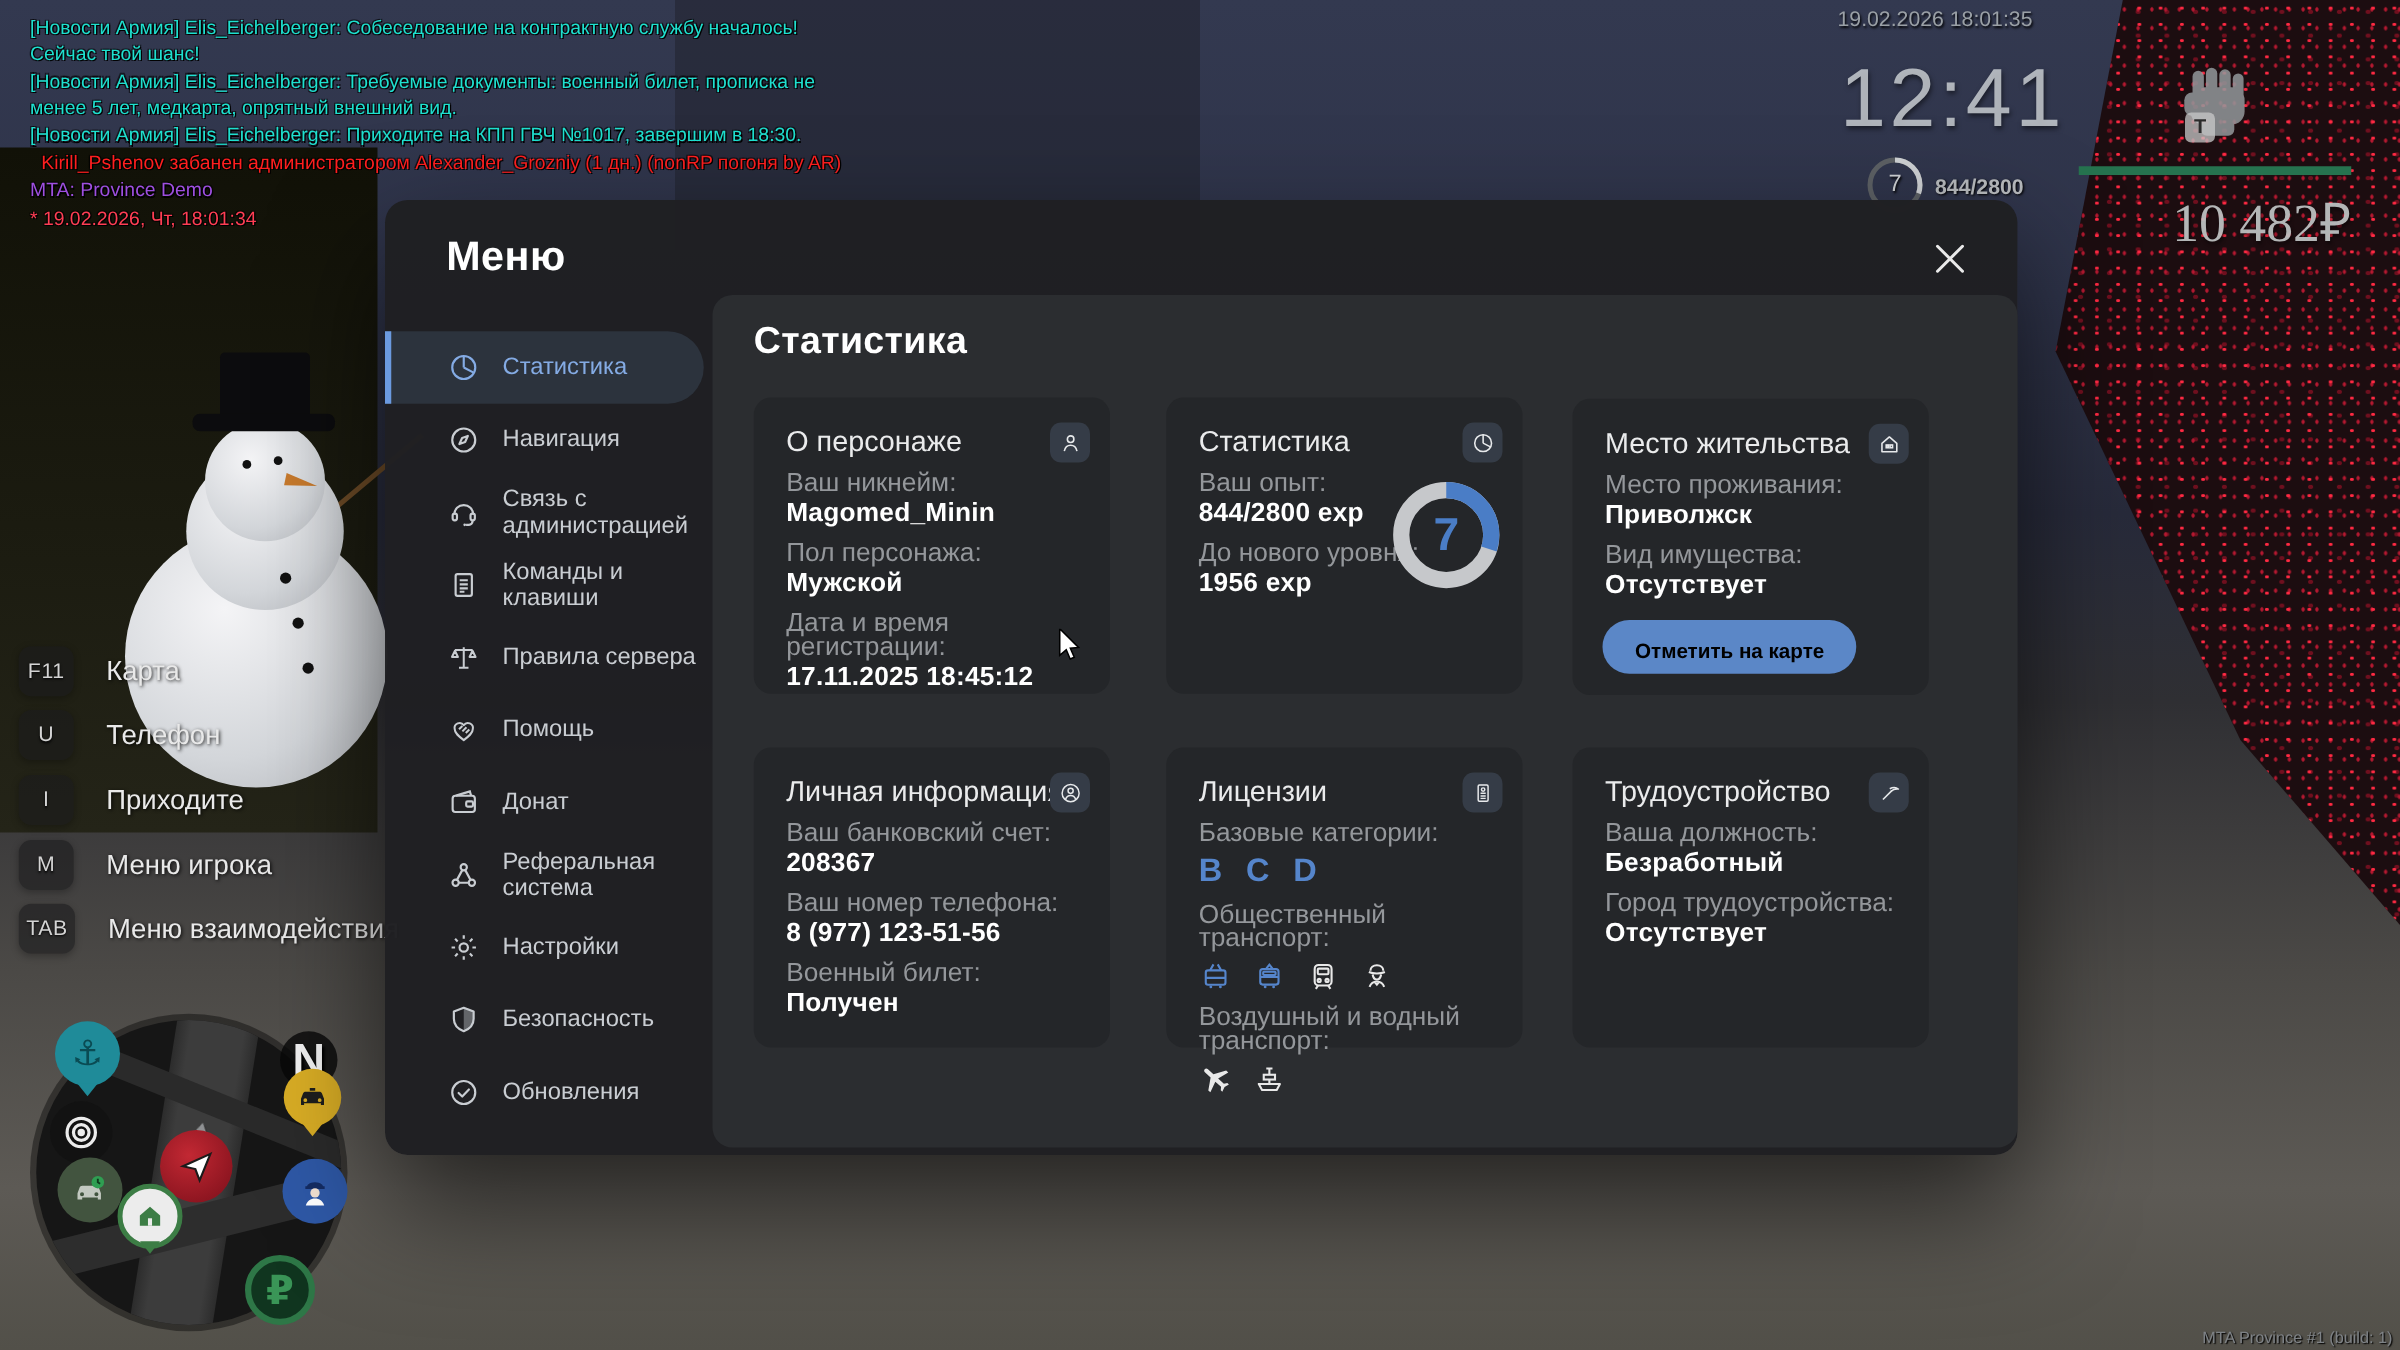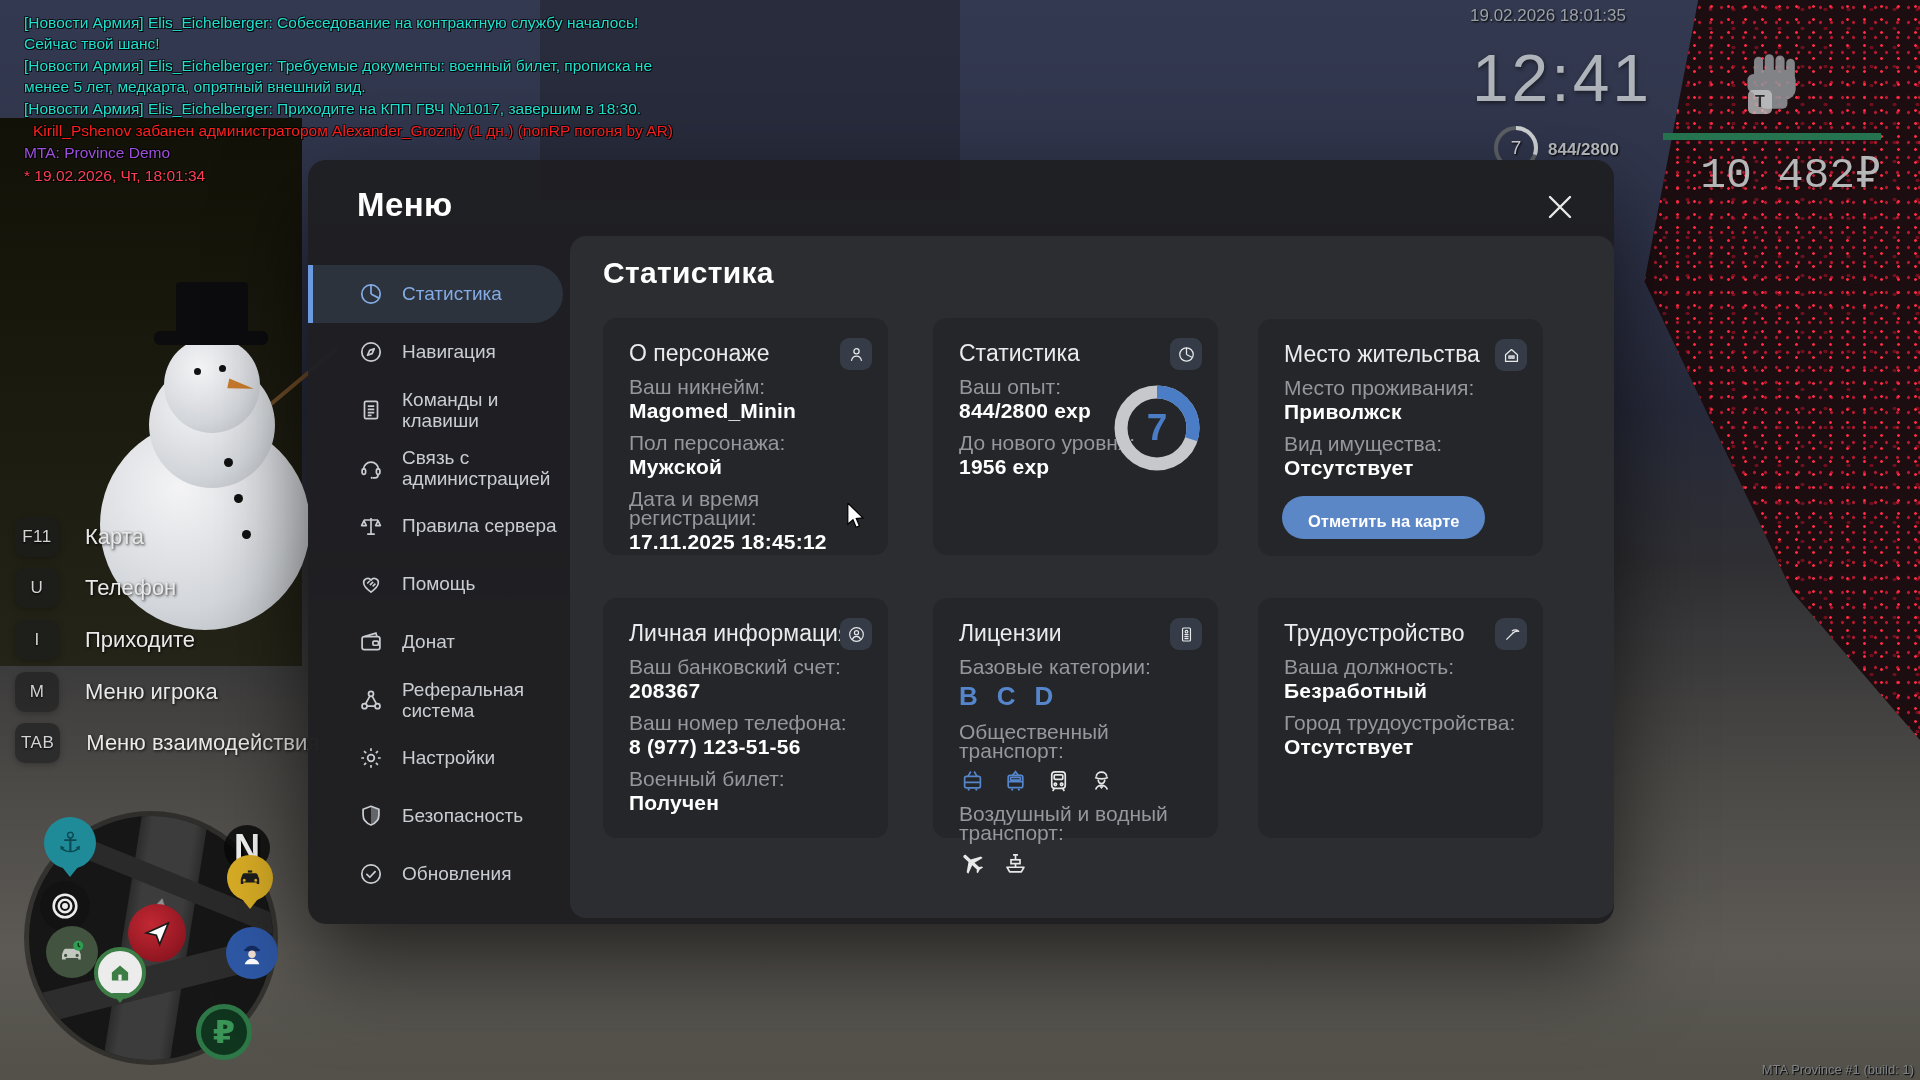--- a/index.html
+++ b/index.html
@@ -25,21 +25,21 @@
     text-shadow:1px 1px 0 rgba(0,0,0,.95),-1px 1px 0 rgba(0,0,0,.55),1px -1px 0 rgba(0,0,0,.55),-1px -1px 0 rgba(0,0,0,.55);}
   .chat-line{margin:0 0 1px 0}
   
   .hud-date{position:absolute;left:1448px;top:6px;width:200px;text-align:center;font-size:17px;color:#9aa0a6;text-shadow:1px 1px 2px #000}
   .hud-clock{position:absolute;left:1452px;top:40px;width:220px;text-align:center;font-size:66px;font-weight:300;letter-spacing:3px;color:rgba(200,204,209,.85);text-shadow:1px 2px 4px rgba(0,0,0,.5)}
   .hud-ring{position:absolute;left:1492px;top:124px;width:48px;height:48px}
   .hud-ring .lvl{position:absolute;left:0;top:0;width:48px;height:48px;display:flex;align-items:center;justify-content:center;font-size:19px;color:#cfd2d5;text-shadow:1px 1px 2px #000}
   .hud-exp{position:absolute;left:1548px;top:140px;font-size:17px;font-weight:bold;color:#b8bbbe;text-shadow:1px 1px 2px #000}
   .fist{position:absolute;left:1740px;top:48px;width:66px;height:66px;opacity:.85}
   .money-bar{position:absolute;left:1663px;top:133px;width:218px;height:7px;background:var(--money-bar-green,#26734f)}
-  .money{position:absolute;left:1581px;top:147px;width:300px;text-align:right;font-size:43px;font-weight:300;color:rgba(193,197,197,.92);font-family:Liberation Mono, monospace;text-shadow:1px 2px 3px rgba(0,0,0,.45)}
+  .money{position:absolute;left:1581px;top:147px;width:300px;text-align:right;font-size:43px;font-weight:300;color:rgba(193,197,197,.92);font-family:Liberation Serif, serif;text-shadow:1px 2px 3px rgba(0,0,0,.45)}
   .t-badge{position:absolute;left:1748px;top:90px;width:24px;height:24px;border-radius:5px;background:rgba(200,200,200,.75);color:#2b2b2b;font-weight:bold;font-size:16px;display:flex;align-items:center;justify-content:center}
   
   .kb{position:absolute;left:15px;display:flex;align-items:center;gap:26px}
   .kb-badge{min-width:32px;height:40px;padding:0 6px;background:rgba(26,26,28,.6);border-radius:10px;display:flex;align-items:center;justify-content:center;color:#d4d4d4;font-size:17px;letter-spacing:.5px;text-shadow:0 1px 2px #000;box-shadow:0 2px 6px rgba(0,0,0,.25)}
   .kb-label{font-size:22px;color:#e9e9e9;font-weight:400;text-shadow:1px 1px 3px rgba(0,0,0,.85);white-space:nowrap}
   
   .minimap{position:absolute;left:29px;top:816px;width:244px;height:244px}
   .mm-clip{position:absolute;inset:0;border-radius:50%;background:#161616;overflow:hidden;box-shadow:0 0 0 5px rgba(0,0,0,.4)}
   .mm-road{position:absolute;background:#343434}
   .mm-road.r1{left:92px;top:-16px;width:66px;height:300px;transform:rotate(9deg);background:linear-gradient(90deg,#2c2c2c,#3c3c3c 18%,#3c3c3c 82%,#2c2c2c)}
@@ -63,21 +63,21 @@
   .side-item.active:before{content:"";position:absolute;left:0;top:0;bottom:0;width:5px;background:#6b9ae0}
   
   .content{position:absolute;left:262px;top:76px;width:1044px;height:682px;background:#2b2d30;border-radius:16px}
   .content-heading{position:absolute;left:33px;top:20px;font-size:30px;font-weight:bold;color:#fff;letter-spacing:.3px}
   .card{position:absolute;width:285px;background:#242629;border-radius:14px;padding:22px 26px;box-sizing:border-box}
   .card-title{font-size:23px;color:#eaebec;font-weight:400;margin:0;line-height:27px}
   .badge{position:absolute;top:20px;right:16px;width:32px;height:32px;background:#353c47;border-radius:9px;display:flex;align-items:center;justify-content:center;color:#e7e9eb}
   .badge svg{width:19px;height:19px}
   .f-label{font-size:21px;color:#94979b;margin-top:10px;line-height:19px}
   .f-value{font-size:21px;color:#fff;font-weight:bold;margin-top:3px;line-height:24px;letter-spacing:.2px}
-  .card-btn{position:absolute;left:24px;bottom:17px;height:43px;padding:16px 26px;background:var(--accent-blue,#5b87c7);border:none;border-radius:22px;color:#ffffff;font-size:16.5px;font-weight:bold;font-family:inherit;cursor:pointer}
+  .card-btn{position:absolute;left:24px;bottom:17px;height:43px;padding:16px 26px;background:var(--accent-blue,#5b87c7);border:none;border-radius:22px;color:#000000;font-size:16.5px;font-weight:bold;font-family:inherit;cursor:pointer}
   .ring-wrap{position:absolute;left:178px;top:64px;width:92px;height:92px}
   .ring-lvl{position:absolute;inset:0;display:flex;align-items:center;justify-content:center;font-size:37px;font-weight:bold;color:var(--ring-blue,#4a7dc6)}
   .lic-letters{display:flex;gap:19px;margin-top:5px;font-size:26px;font-weight:bold;color:var(--license-owned,#5585cb)}
   .lic-row{display:flex;gap:16px;margin-top:7px}
   .lic-row svg{width:27px;height:27px}
   
   .footer-txt{position:absolute;right:6px;bottom:3px;font-size:13px;font-weight:normal;color:#7e8286;text-shadow:1px 1px 1px #000}
   .cursor{position:absolute;left:845px;top:503px}
 </style>
 </head>
@@ -230,34 +230,34 @@
       </div>
       <div class="side-item">
         <svg viewBox="0 0 24 24" fill="none" stroke="currentColor" stroke-width="1.6">
             <circle cx="12" cy="12" r="8.5"></circle>
             <path d="M15 9l-2 4.5L8.8 15l2-4.5z" stroke-linejoin="round"></path>
           </svg>
         <span class="lbl">Навигация</span>
       </div>
       <div class="side-item">
         <svg viewBox="0 0 24 24" fill="none" stroke="currentColor" stroke-width="1.6">
-            <rect x="6" y="4" width="12" height="16" rx="1.4"></rect>
-            <path d="M9 8.5h6M9 11.5h6M9 14.5h6M9 17h3.5"></path>
-          </svg>
-        <span class="lbl">Команды и клавиши</span>
-      </div>
-      <div class="side-item">
-        <svg viewBox="0 0 24 24" fill="none" stroke="currentColor" stroke-width="1.6">
             <path d="M5 13.5a7 7 0 0 1 14 0"></path>
             <rect x="3.8" y="12.8" width="3.2" height="5" rx="1.5"></rect>
             <rect x="17" y="12.8" width="3.2" height="5" rx="1.5"></rect>
             <path d="M18.5 17.8v.7a2.6 2.6 0 0 1-2.6 2.6h-2.2"></path>
             <circle cx="12.7" cy="21.1" r="1" fill="currentColor" stroke="none"></circle>
           </svg>
         <span class="lbl">Связь с администрацией</span>
+      </div>
+      <div class="side-item">
+        <svg viewBox="0 0 24 24" fill="none" stroke="currentColor" stroke-width="1.6">
+            <rect x="6" y="4" width="12" height="16" rx="1.4"></rect>
+            <path d="M9 8.5h6M9 11.5h6M9 14.5h6M9 17h3.5"></path>
+          </svg>
+        <span class="lbl">Команды и клавиши</span>
       </div>
       <div class="side-item">
         <svg viewBox="0 0 24 24" fill="none" stroke="currentColor" stroke-width="1.5">
             <path d="M12 4.5V19M8.5 19.5h7M5.5 6.5h13"></path>
             <path d="M5.5 7l-2.2 4.6h4.4zM18.5 7l-2.2 4.6h4.4z" stroke-linejoin="round"></path>
           </svg>
         <span class="lbl">Правила сервера</span>
       </div>
       <div class="side-item">
         <svg viewBox="0 0 24 24" fill="none" stroke="currentColor" stroke-width="1.5">

